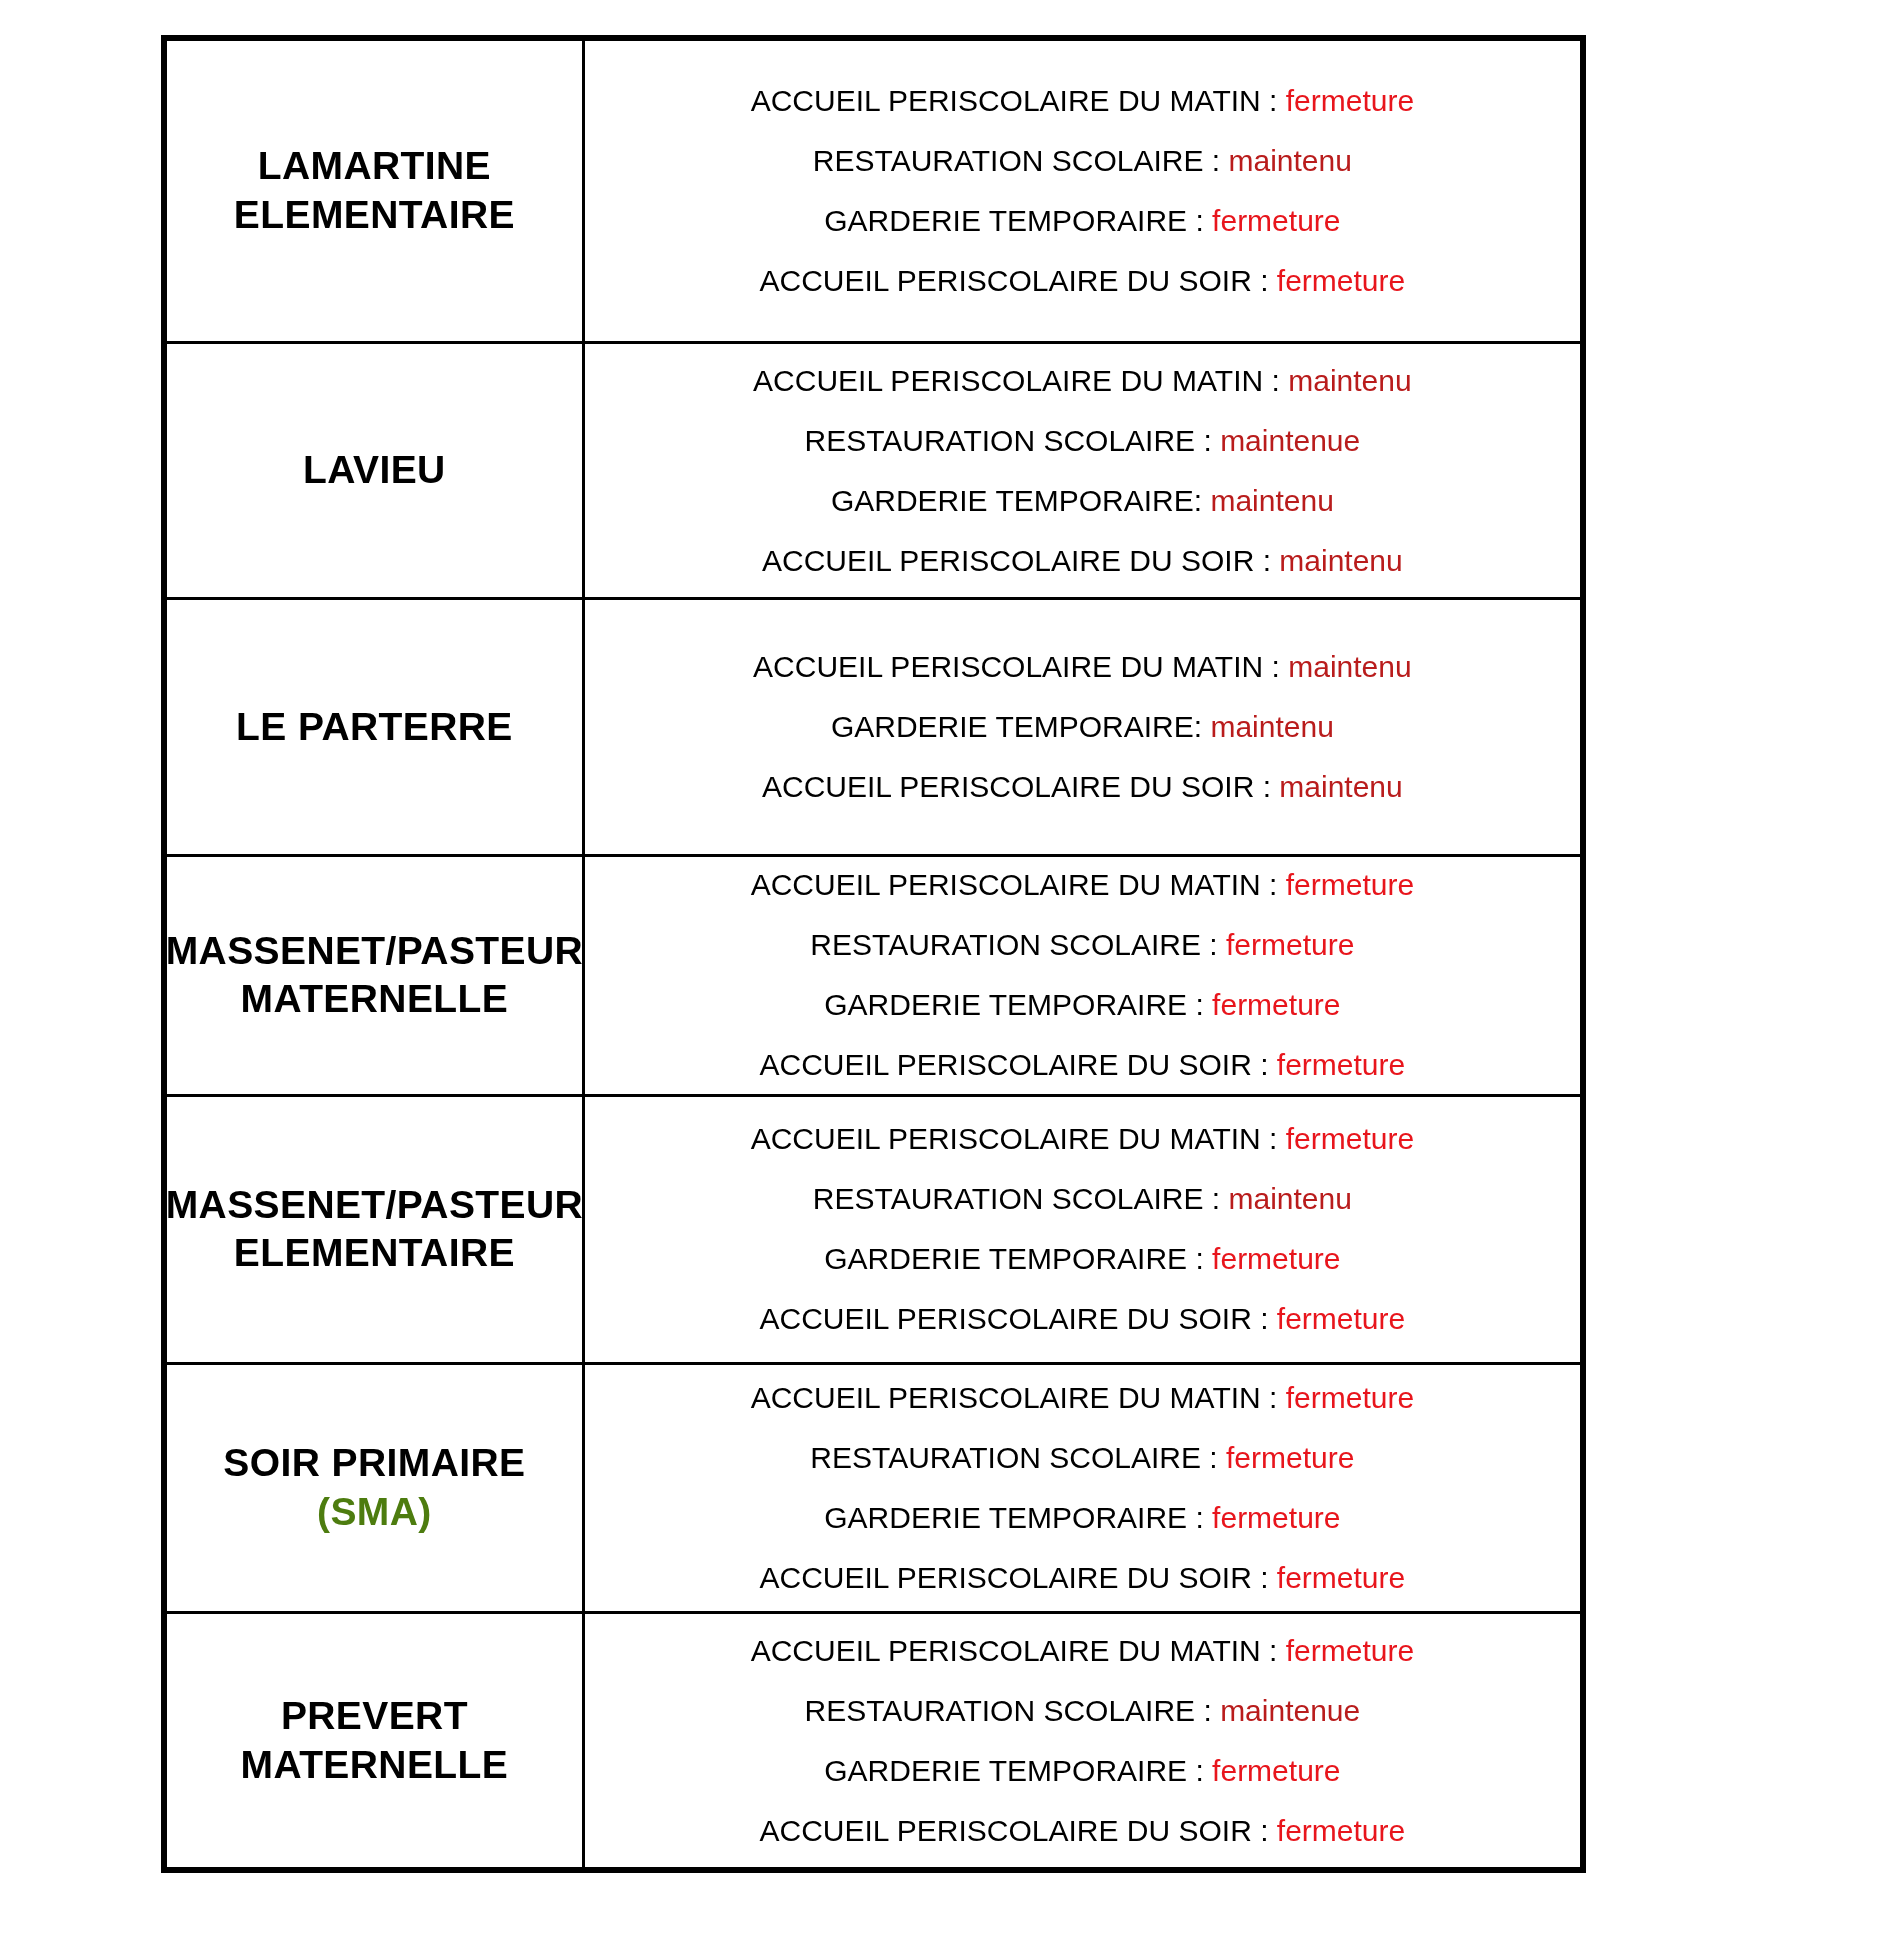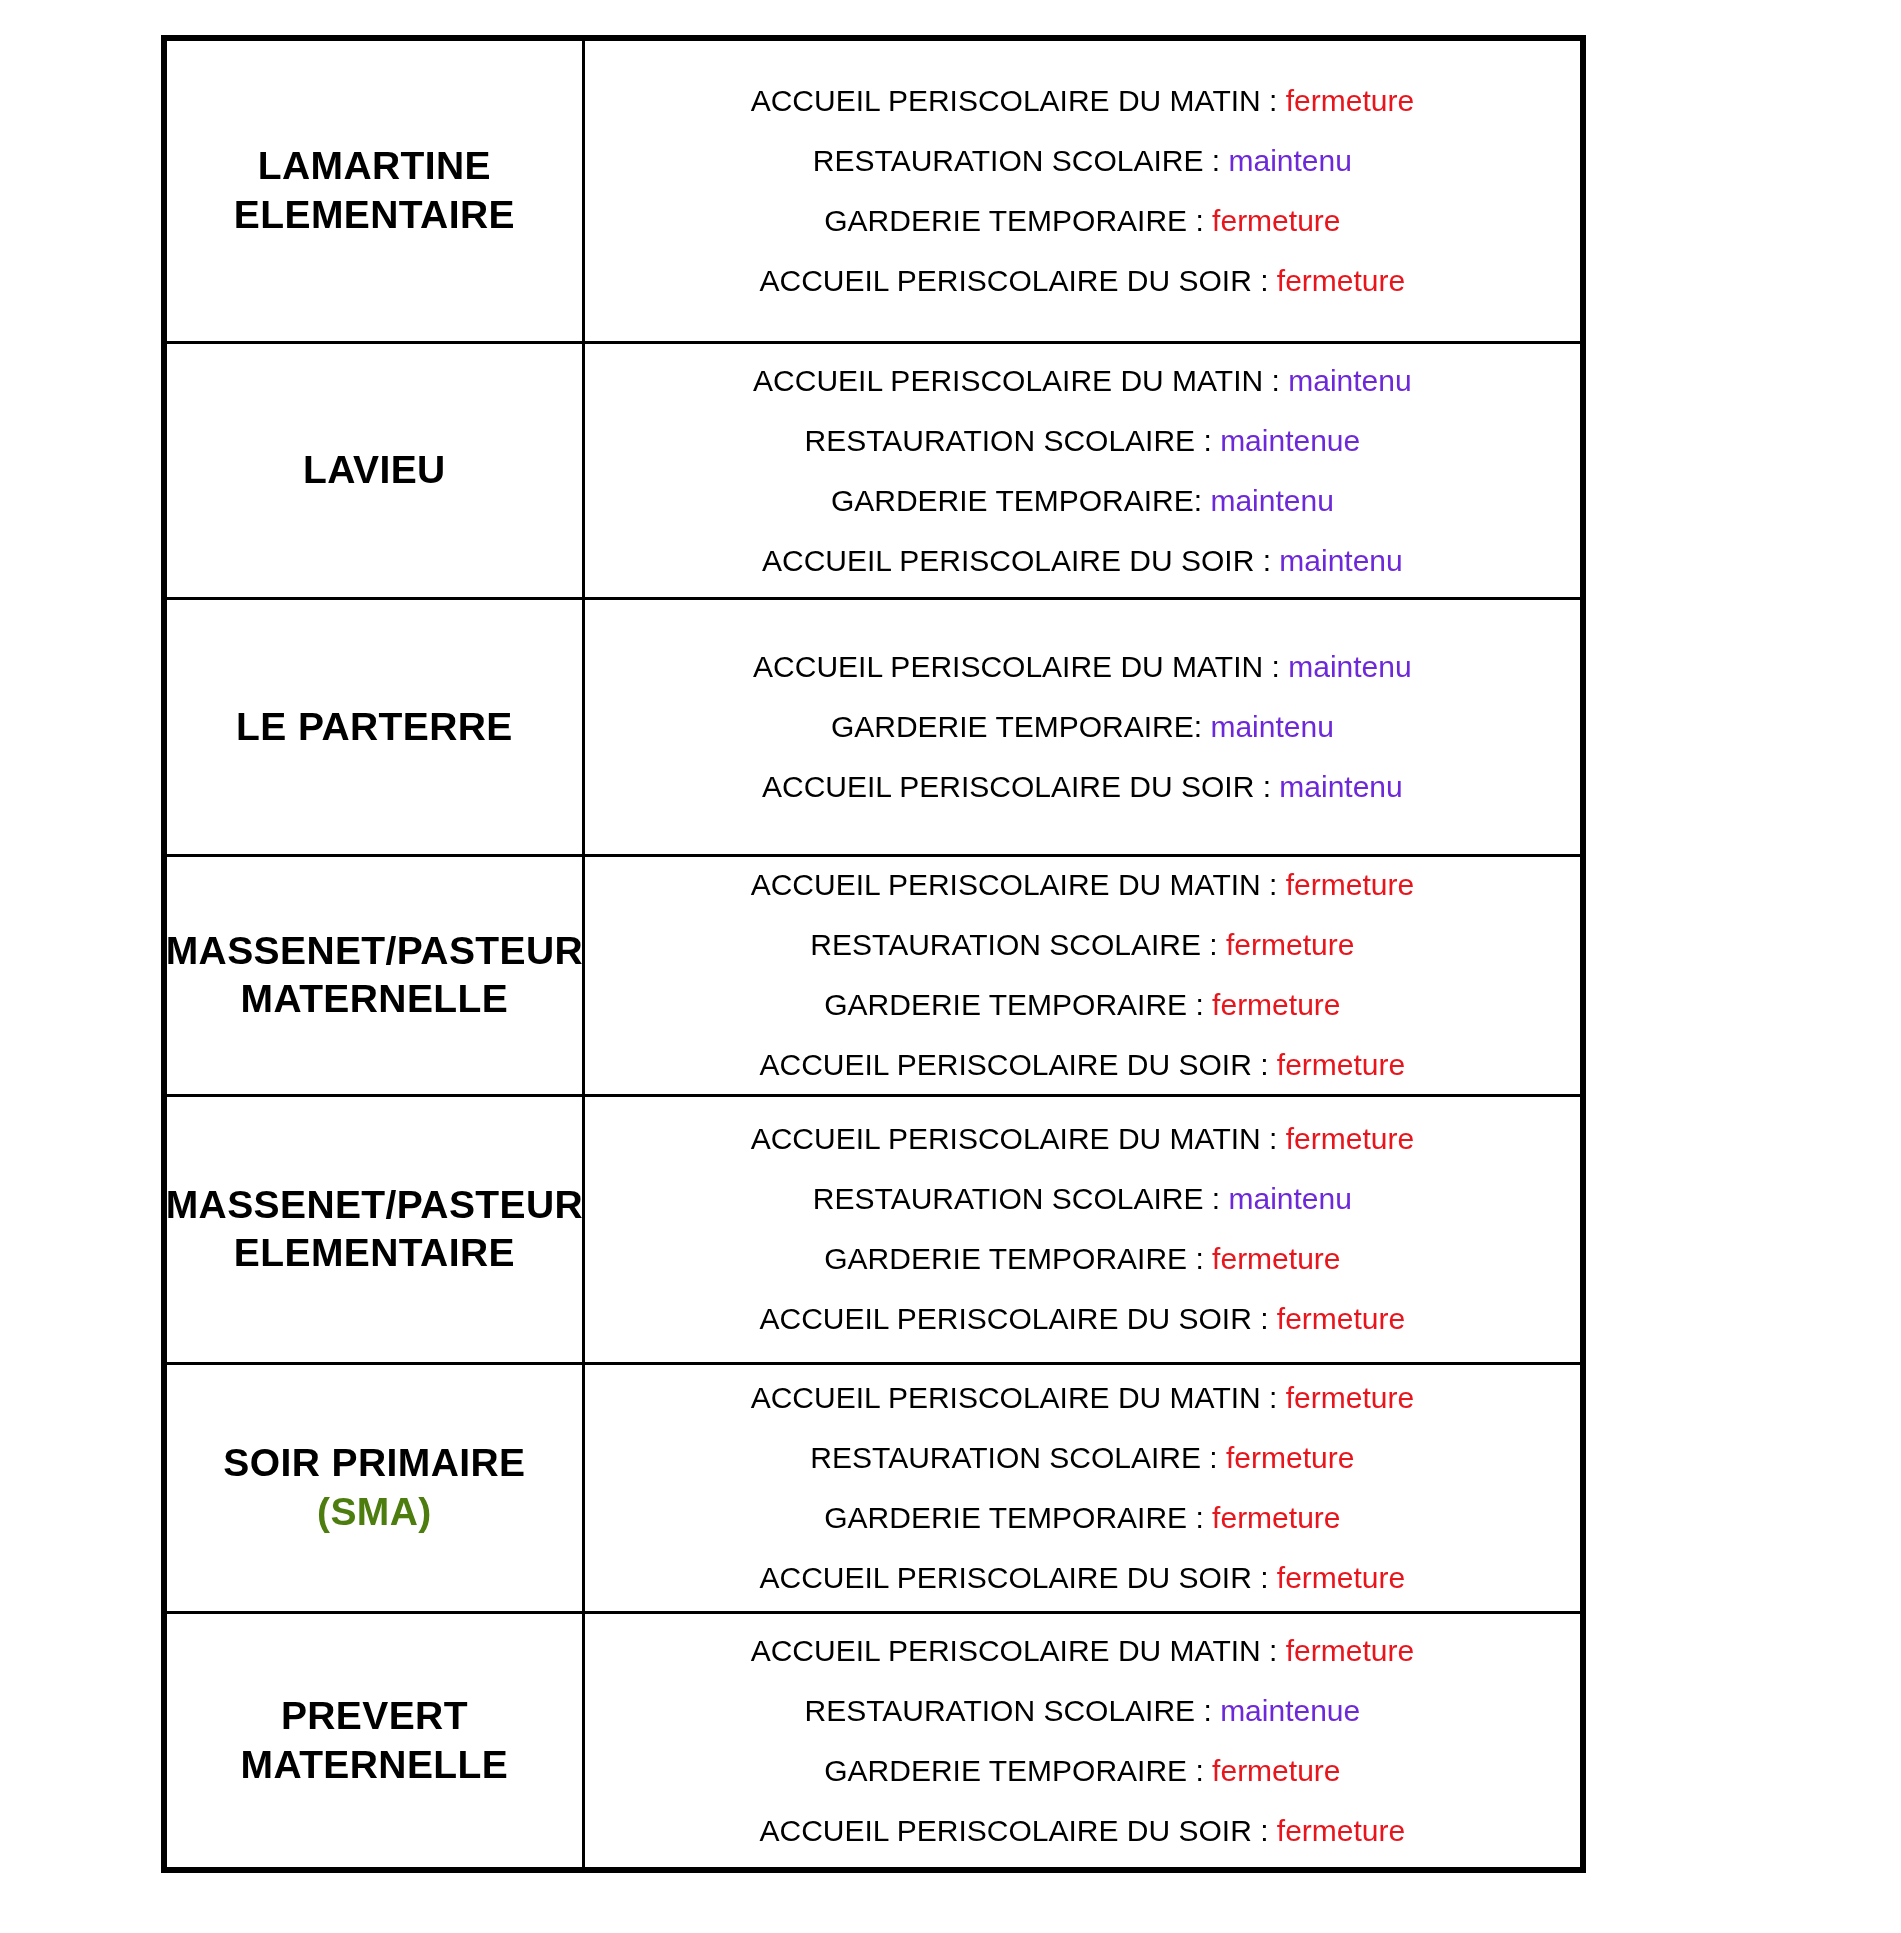--- a/index.html
+++ b/index.html
@@ -44,21 +44,21 @@
     letter-spacing: 0.4px;
     color: #000000;
   }
   .service-line {
     font-size: 30px;
     line-height: 1.2;
     color: #000000;
     white-space: nowrap;
   }
   .status-closed { color: #e8151c; }
-  .status-kept { color: #6d28d9; }
+  .status-kept { color: #b91c1c; }
 </style>
 </head>
 <body>
 
 <div class="page">
   <div class="table" id="school-table">
       <div class="cell name-cell first-row">
         <div class="school-line">LAMARTINE</div>
         <div class="school-line">ELEMENTAIRE</div>
       </div>

